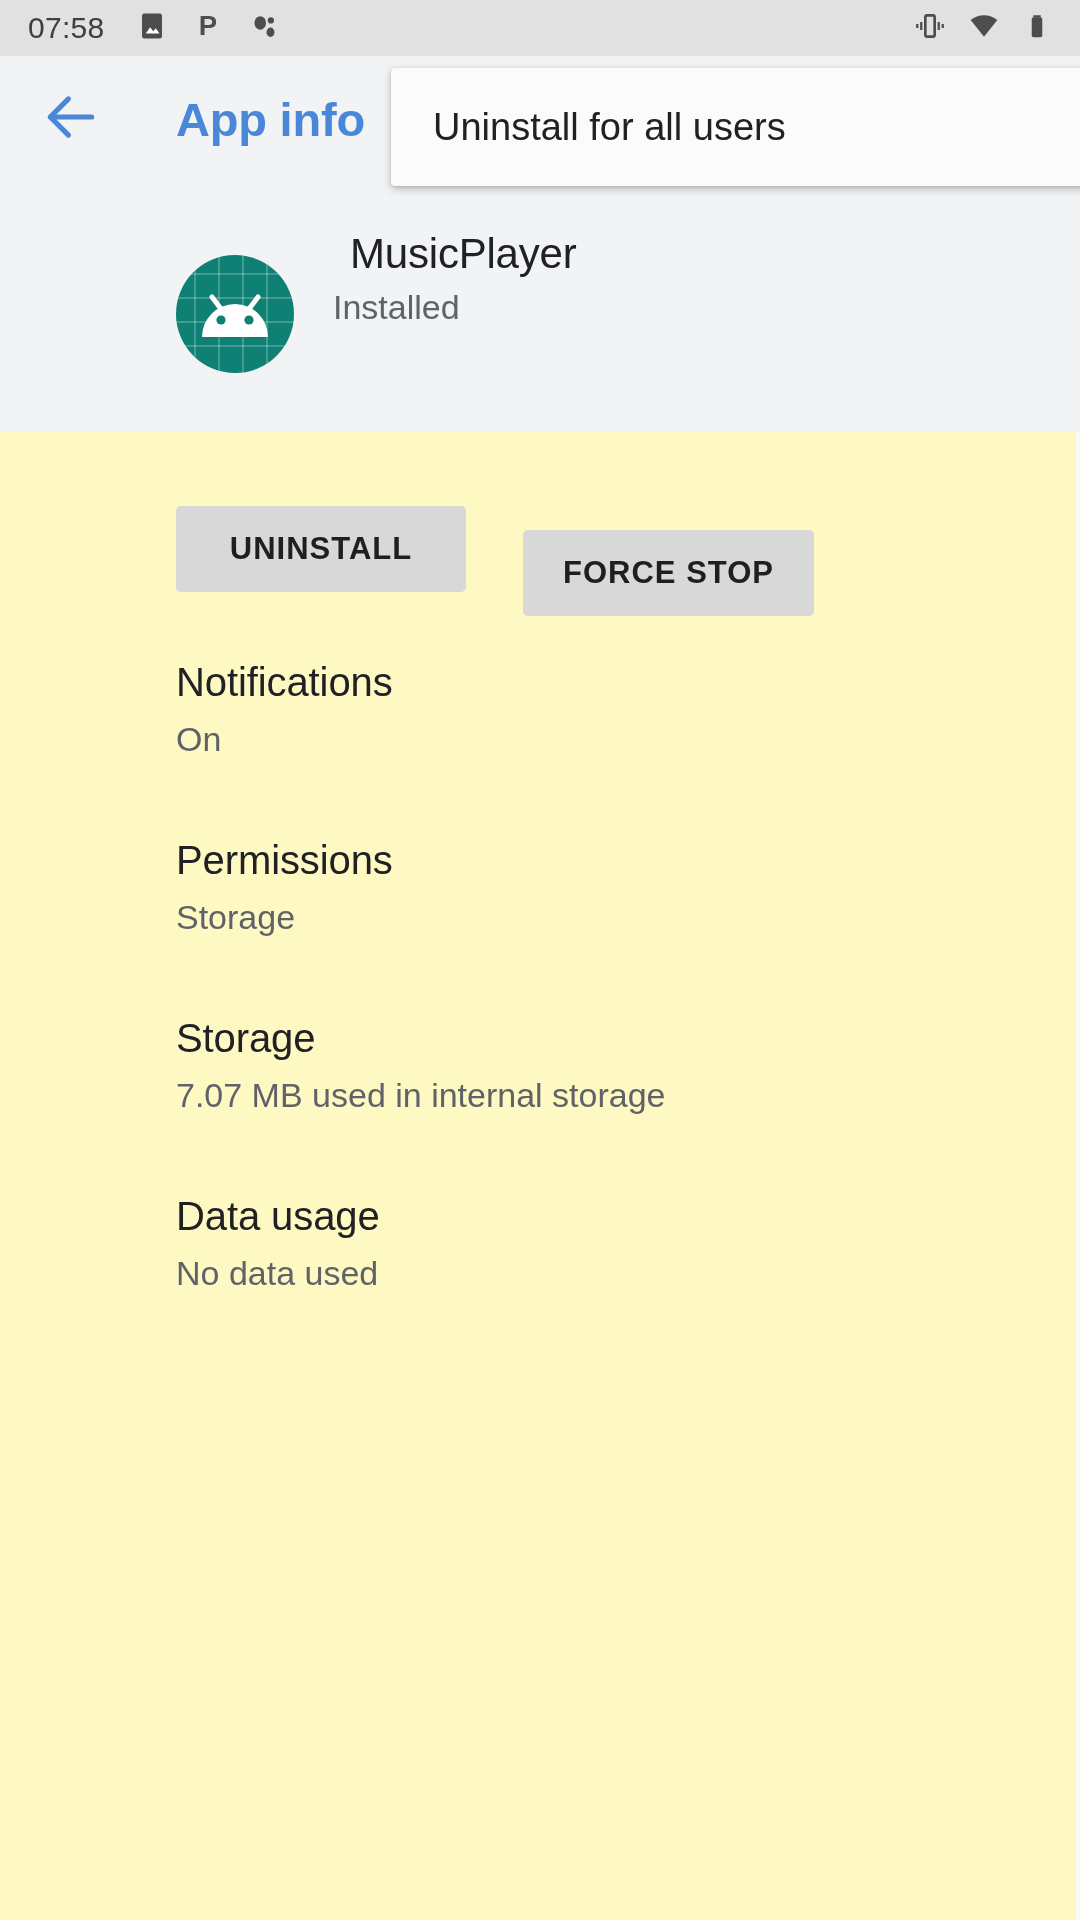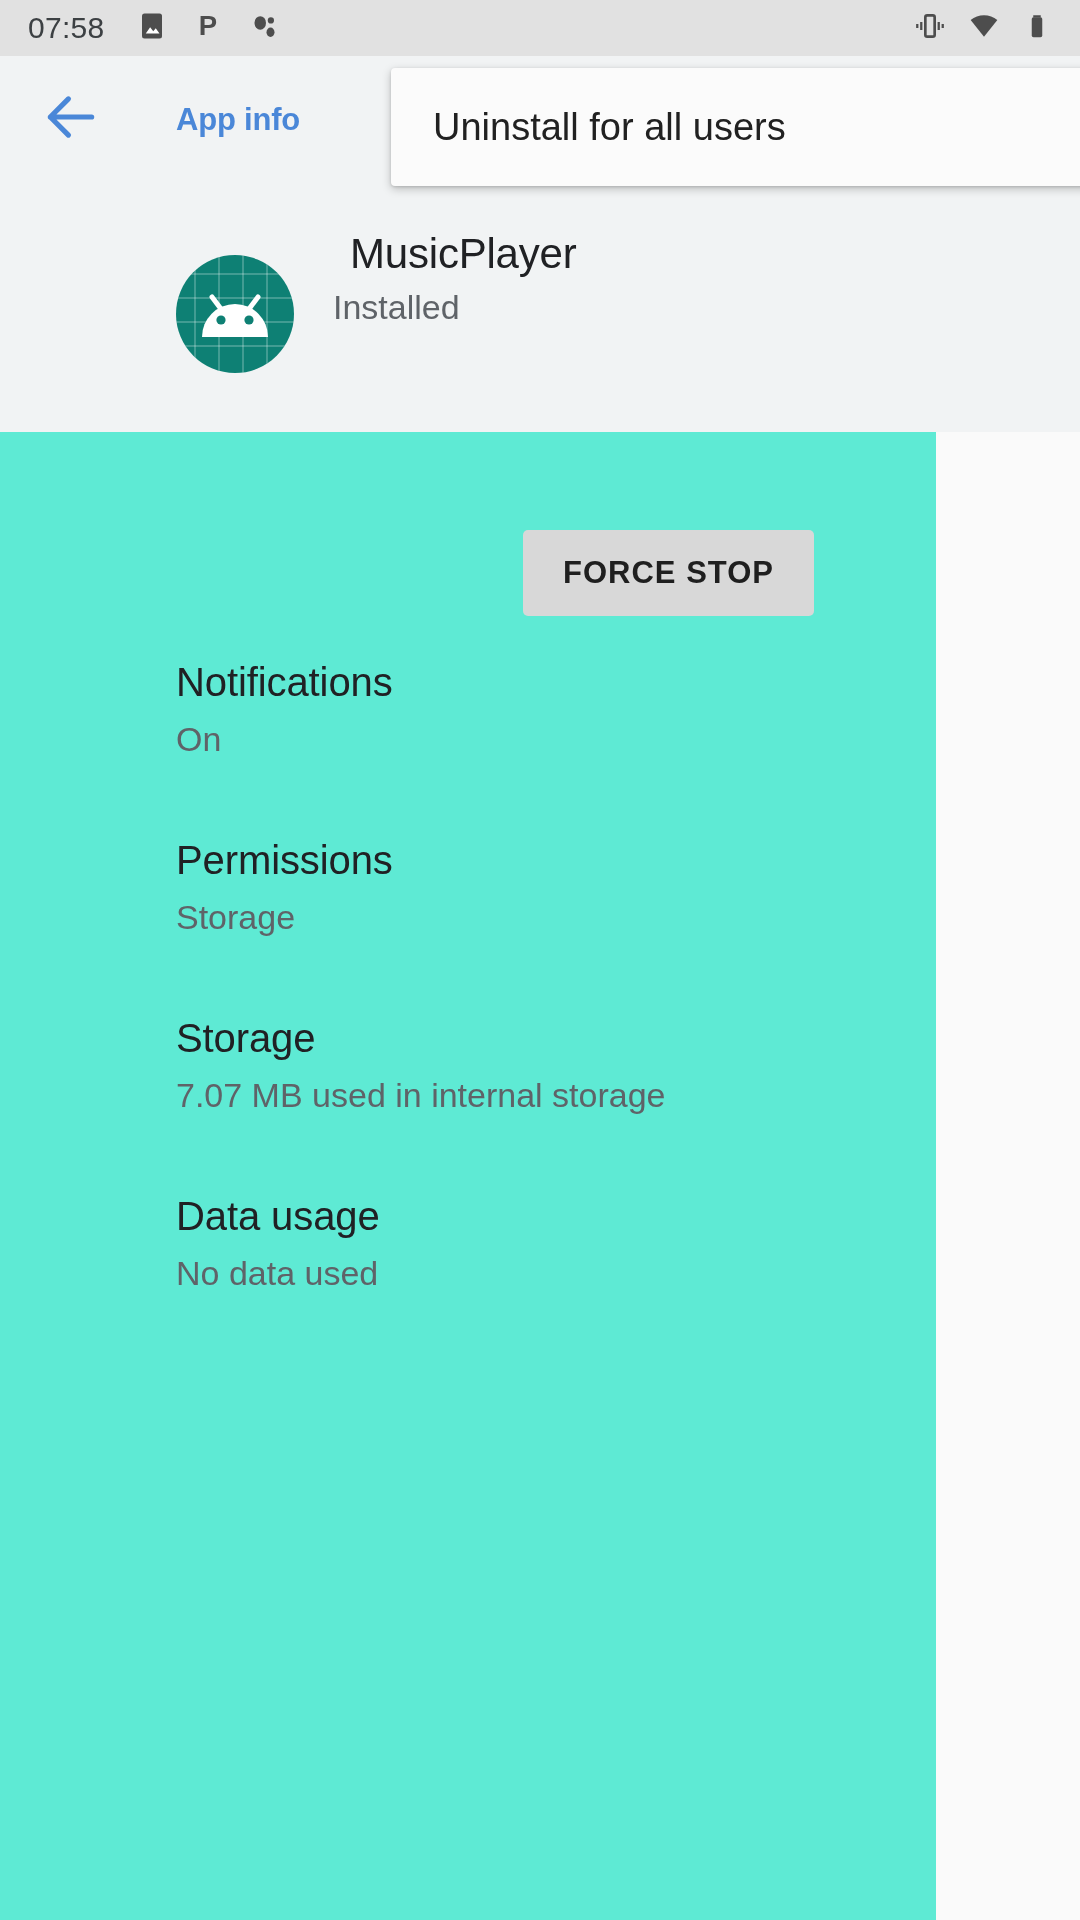--- a/index.html
+++ b/index.html
@@ -2,21 +2,21 @@
 <html><head>
 <meta charset="utf-8">
 <style>
   * { margin:0; padding:0; box-sizing:border-box; }
   html, body {
     width:1080px; height:1920px;
     font-family:"Liberation Sans", sans-serif;
     background:#fafafa;
     overflow:hidden;
   }
-  #screen { position:relative; width:936px; height:1920px; background:#5eead4; }
+  #screen { position:relative; width:1076px; height:1920px; background:#fef9c3; }
 
   
   #status-bar {
     position:absolute; left:0; top:0; width:1080px; height:56px;
     background:#e1e1e1;
     display:flex; align-items:center;
     padding:0 28px;
   }
   #status-clock {
     font-size:30px; color:#3c4043; letter-spacing:0.3px;
@@ -30,21 +30,21 @@
   #app-bar {
     position:absolute; left:0; top:56px; width:1080px; height:142px;
     background:#f1f3f4;
   }
   #back-button {
     position:absolute; left:38px; top:30px; width:66px; height:66px;
     display:flex; align-items:center; justify-content:center;
   }
   #app-bar-title {
     position:absolute; left:176px; top:18px;
-    font-size:31px; font-weight:bold; color:#4a87d8;
+    font-size:47px; font-weight:bold; color:#4a87d8;
     letter-spacing:-0.2px;
     line-height:92px;
   }
 
   
   #popup-menu {
     position:absolute; left:391px; top:68px; width:700px; height:118px;
     background:#fbfbfb;
     border-radius:4px;
     box-shadow:0 3px 10px rgba(0,0,0,0.22), 0 1px 3px rgba(0,0,0,0.14);
@@ -201,20 +201,21 @@
         <path d="M8 50 a33 33 0 0 1 66 0 z" fill="#ffffff"></path>
         <circle cx="27" cy="33" r="4.6" fill="#0e8074"></circle>
         <circle cx="55" cy="33" r="4.6" fill="#0e8074"></circle>
       </svg>
     </div>
     <div id="app-name">MusicPlayer</div>
     <div id="app-status">Installed</div>
   </div>
 
   <div id="action-buttons">
+    <button id="uninstall-button" class="action-btn">UNINSTALL</button>
     <button id="force-stop-button" class="action-btn">FORCE STOP</button>
   </div>
 
   <div id="pref-list">
 
     <div class="pref-item">
       <div class="pref-title">Notifications</div>
       <div class="pref-summary">On</div>
     </div>
 

